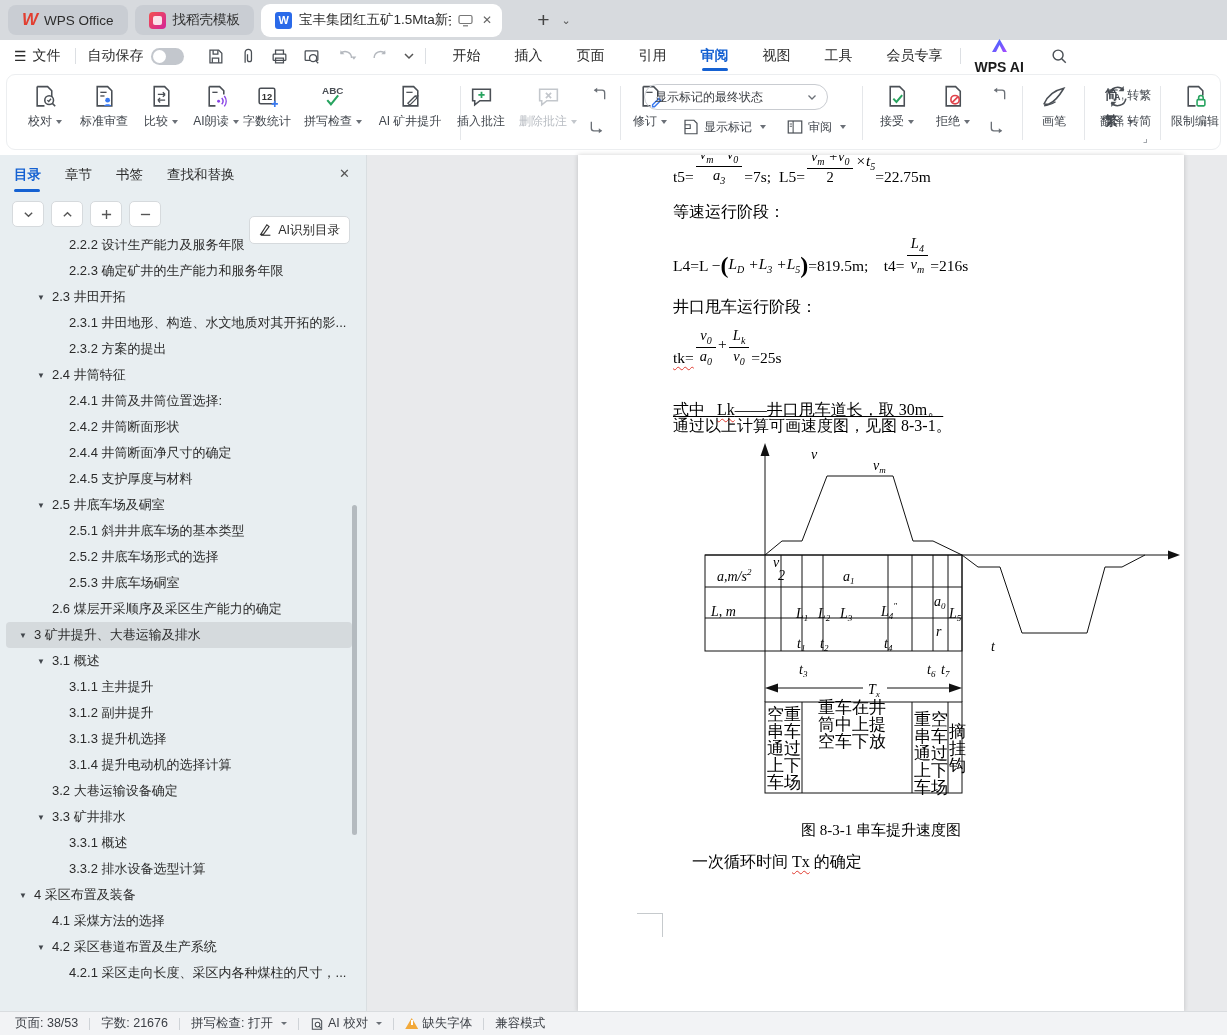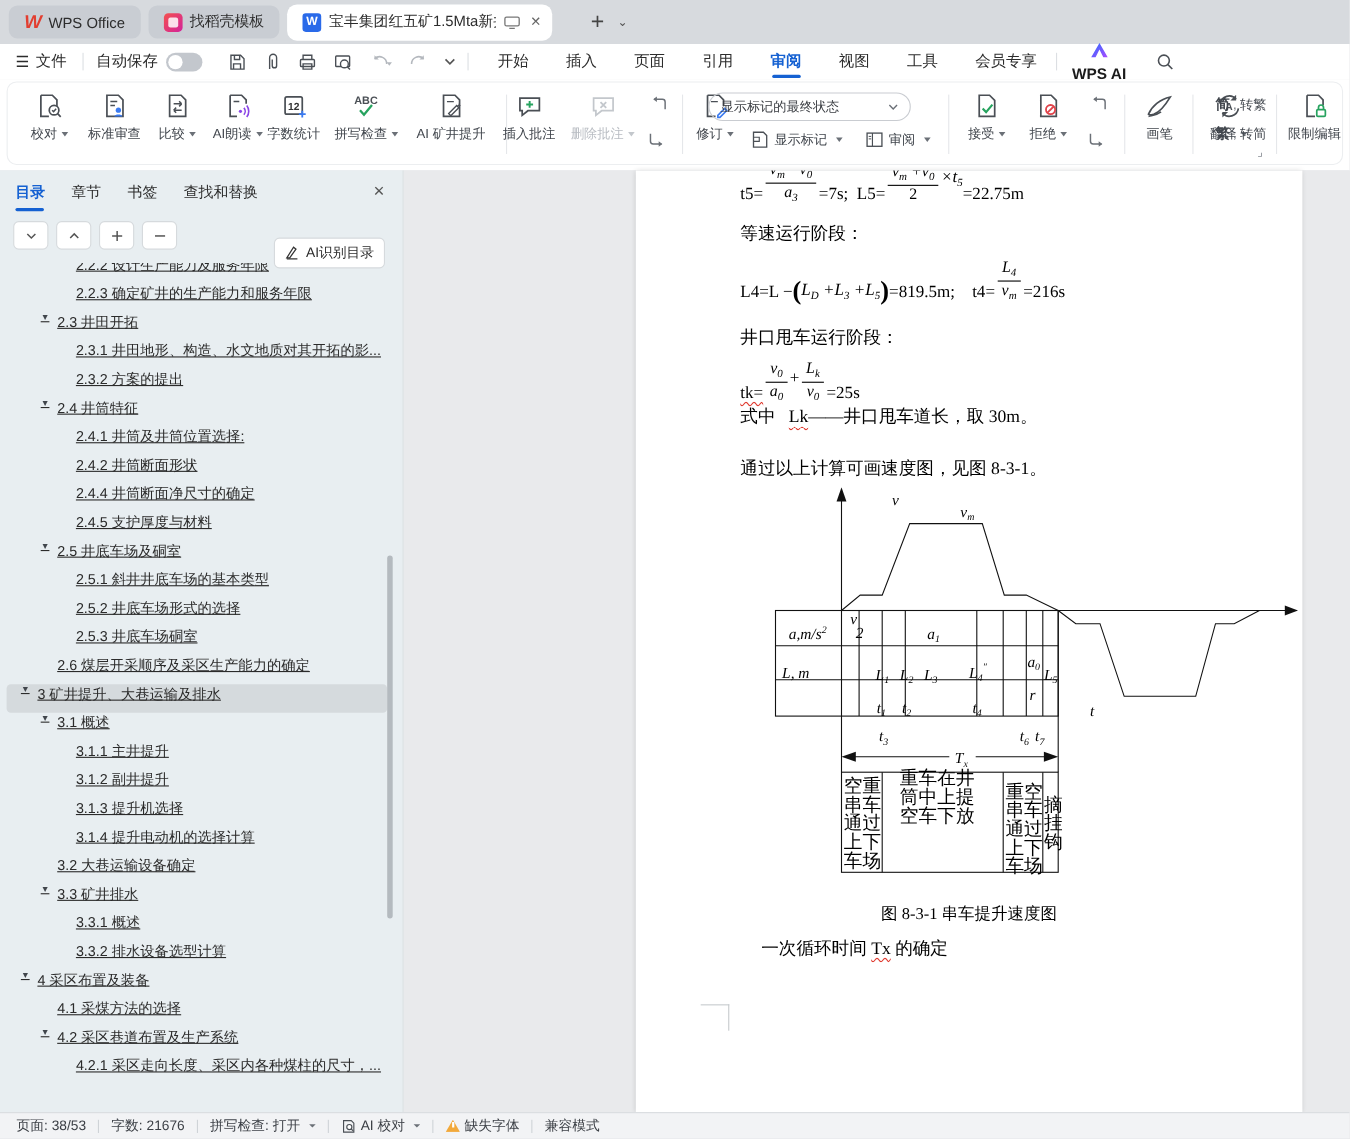--- a/index.html
+++ b/index.html
@@ -50,21 +50,21 @@
   .sidebar{position:absolute;top:155px;left:0;width:366px;bottom:23px;background:#e8eef1;border-right:1px solid #d9dee1;}
   .sb-tabs{display:flex;align-items:center;height:40px;padding-left:14px;font-size:13.5px;position:relative;}
   .sb-tab{margin-right:24px;position:relative;color:#2c2c2c;height:40px;display:flex;align-items:center;}
   .sb-tab.active{color:#1561d2;font-weight:bold;}
   .sb-tab.active:after{content:"";position:absolute;left:0;bottom:3px;width:26px;height:3px;border-radius:2px;background:#1561d2;}
   .sb-close{position:absolute;right:16px;top:11px;color:#555;font-size:13px;}
   .sb-btns{display:flex;align-items:center;margin:6px 0 0 12px;gap:7px;}
   .sqbtn{width:30px;height:24px;background:#fff;border:1px solid #d6dadd;border-radius:5px;display:flex;align-items:center;justify-content:center;font-size:13px;color:#555;}
   .ai-cat{position:absolute;right:16px;top:61px;height:26px;background:#fff;border:1px solid #d6dadd;border-radius:5px;display:flex;align-items:center;gap:5px;padding:0 9px;font-size:12.5px;color:#2c2c2c;}
   .toclist{position:absolute;top:84px;left:0;right:0;bottom:0;overflow:hidden;font-size:13px;color:#2b2b2b;}
-  .trow{display:flex;height:26px;white-space:nowrap;overflow:hidden;text-decoration:underline;}
+  .trow{display:flex;align-items:center;height:26px;white-space:nowrap;overflow:hidden;}
   .tarr{font-size:8px;color:#41464c;width:15px;flex:none;}
   .a1{padding-left:19px;} .a2{padding-left:37px;}
   .n2{padding-left:52px;} .n3{padding-left:69px;}
   .trow.first{margin-top:-7px;}
   .trow.sel{background:#d5dadd;border-radius:4px;margin:0 14px 0 6px;padding-left:13px;}
   .sb-scroll{position:absolute;right:9px;top:350px;width:5px;height:330px;border-radius:3px;background:#b4babf;}
   
   .docarea{position:absolute;left:367px;top:155px;right:0;bottom:23px;background:#e9eaec;}
   .page{position:absolute;left:211px;top:0;width:606px;height:100%;background:#fff;box-shadow:0 0 5px rgba(0,0,0,.18);overflow:hidden;
         font-family:"Liberation Serif","DejaVu Serif",serif;color:#000;}
@@ -601,21 +601,21 @@
     <div class="math" style="left:95px;top:81px;">
       <span>L4=L −</span><span class="paren">(</span><span class="it"><span>L</span><span class="s">D</span><span> +L</span><span class="s">3</span><span> +L</span><span class="s">5</span></span><span class="paren">)</span><span>=819.5m;    </span><span>t4=</span><span class="frac"><span class="num it"><span>L</span><span class="s">4</span></span><span class="den it"><span>v</span><span class="s">m</span></span></span><span>=216s</span>
     </div>
 
     <div class="p" style="left:95px;top:142px;">井口甩车运行阶段：</div>
 
     <div class="math" style="left:95px;top:173px;">
       <span class="sqg">tk=</span><span class="frac"><span class="num it"><span>v</span><span class="s">0</span></span><span class="den it"><span>a</span><span class="s">0</span></span></span><span class="raised">+</span><span class="frac"><span class="num it"><span>L</span><span class="s">k</span></span><span class="den it"><span>v</span><span class="s">0</span></span></span><span>=25s</span>
     </div>
 
-    <div class="p" style="left:95px;top:214px;"><span>式中</span><span>   </span><span class="sqg">Lk</span><span>——井口甩车道长，取 30m。</span></div>
+    <div class="p" style="left:95px;top:245px;text-decoration:underline;"><span>式中</span><span>   </span><span class="sqg">Lk</span><span>——井口甩车道长，取 30m。</span></div>
 
     <div class="p" style="left:95px;top:261px;">通过以上计算可画速度图，见图 8-3-1。</div>
 
     <svg class="diagram" width="516" height="354" viewBox="0 0 516 354">
 
       <line x1="92" y1="5" x2="92" y2="259"></line>
       <polygon points="92,0 87.5,13 96.5,13"></polygon>
       <line x1="32" y1="112" x2="498" y2="112"></line>
       <polygon points="507,112 495,107.5 495,116.5"></polygon>
 

